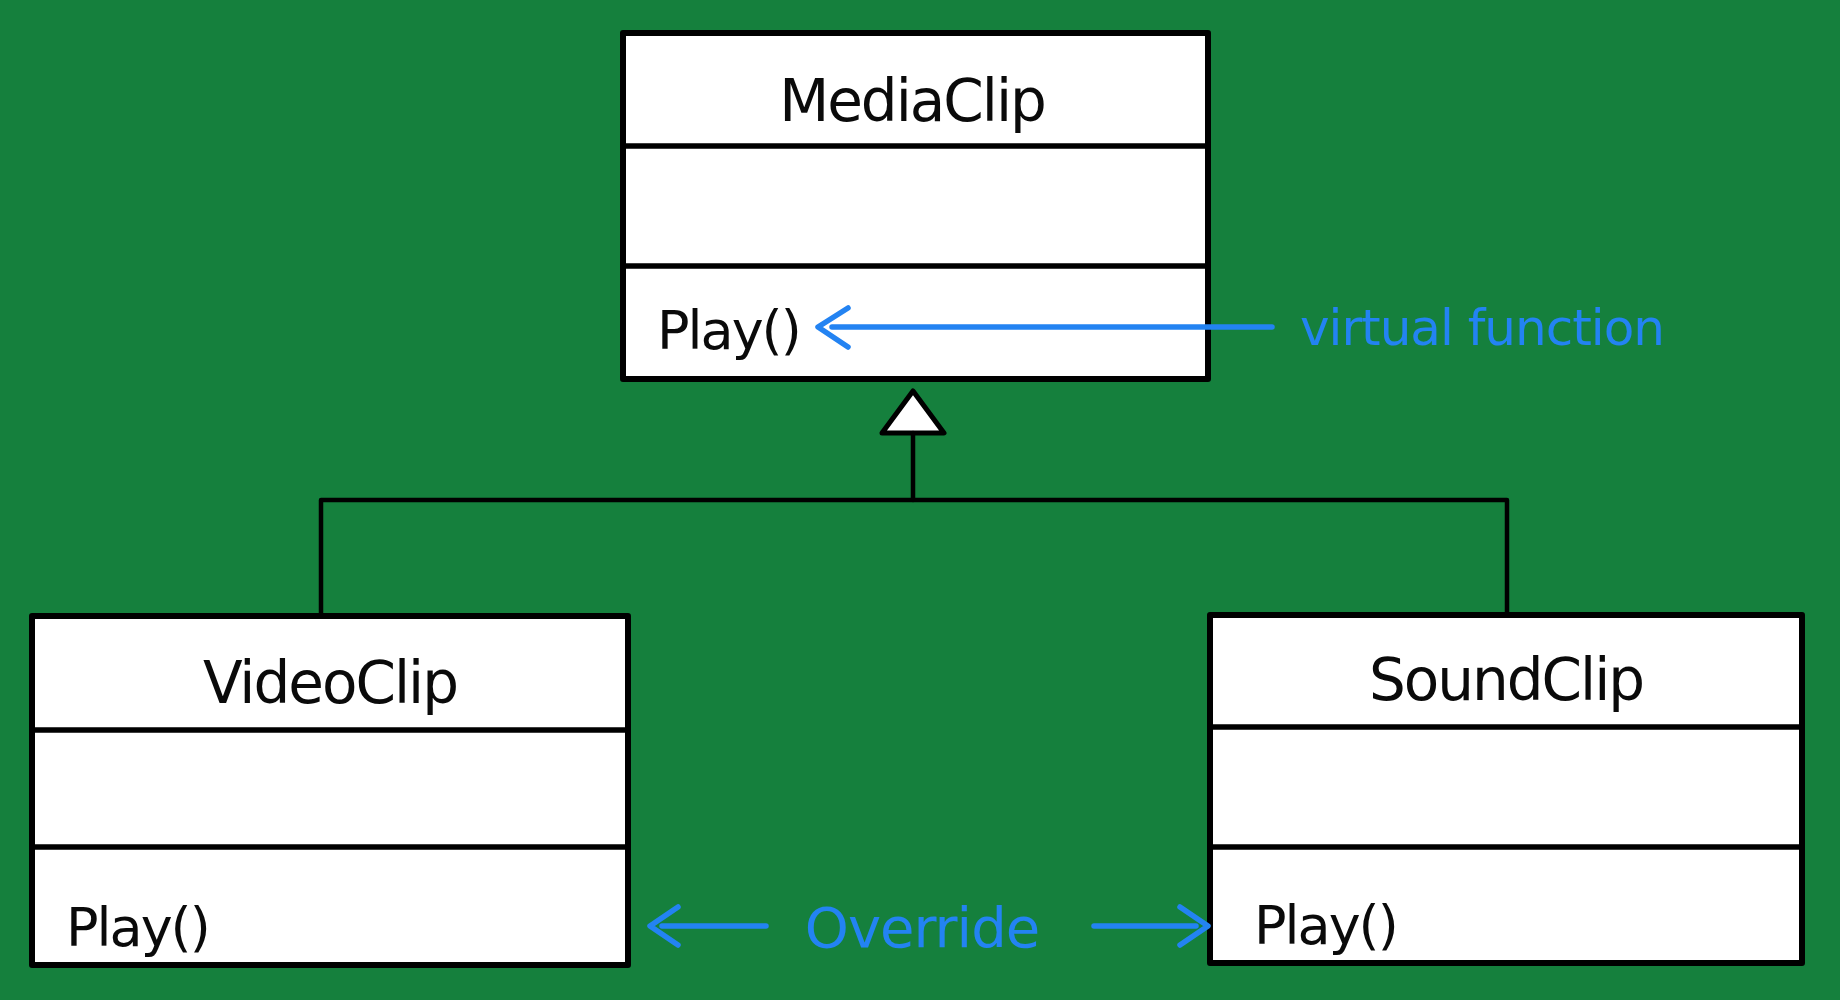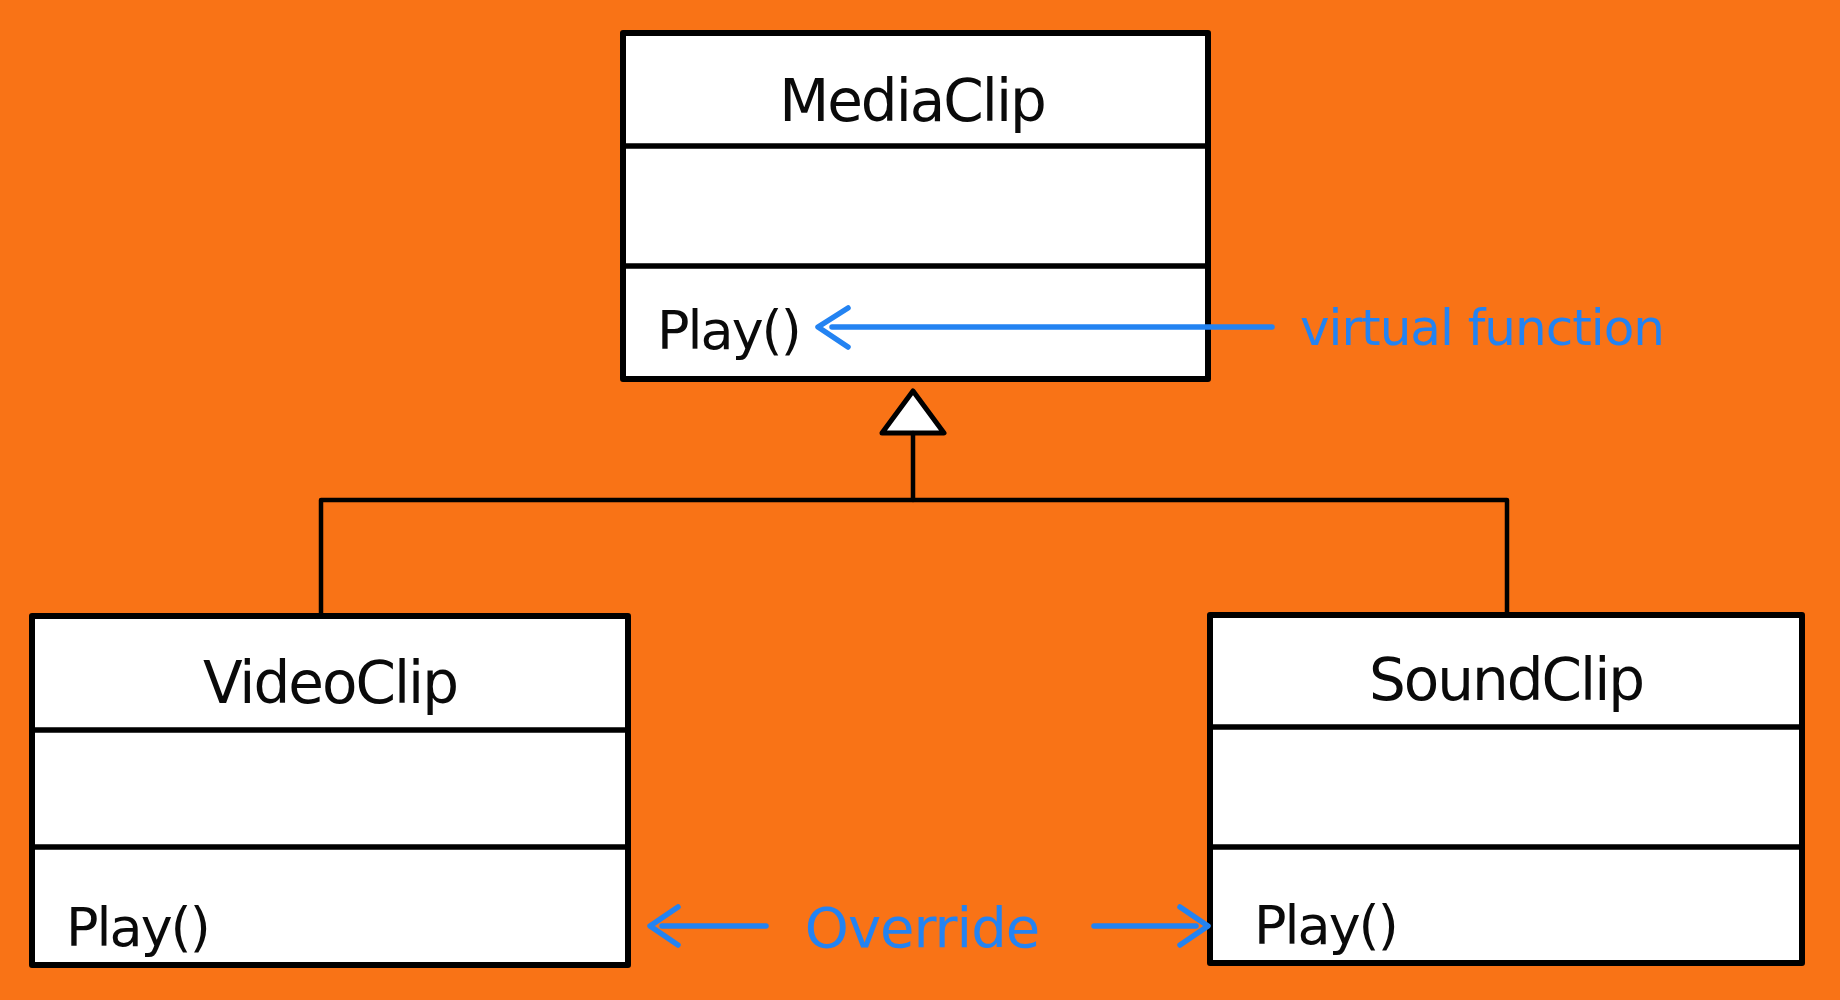--- a/index.html
+++ b/index.html
@@ -4,21 +4,21 @@
 <style>
   html, body {
     margin: 0;
     padding: 0;
     background: #ffffff;
   }
   .stage {
     position: relative;
     width: 1840px;
     height: 1000px;
-    background: #f97316;
+    background: #15803d;
     overflow: hidden;
   }
   svg { display: block; }
 
   
   .box      { fill: #ffffff; stroke: #000000; stroke-width: 6; stroke-linejoin: round; }
   .divider  { stroke: #000000; stroke-width: 5.5; stroke-linecap: round; }
   .connector{ stroke: #000000; stroke-width: 4.5; fill: none; stroke-linecap: round; stroke-linejoin: round; }
   .tri      { fill: #ffffff; stroke: #000000; stroke-width: 5; stroke-linejoin: round; }
 

